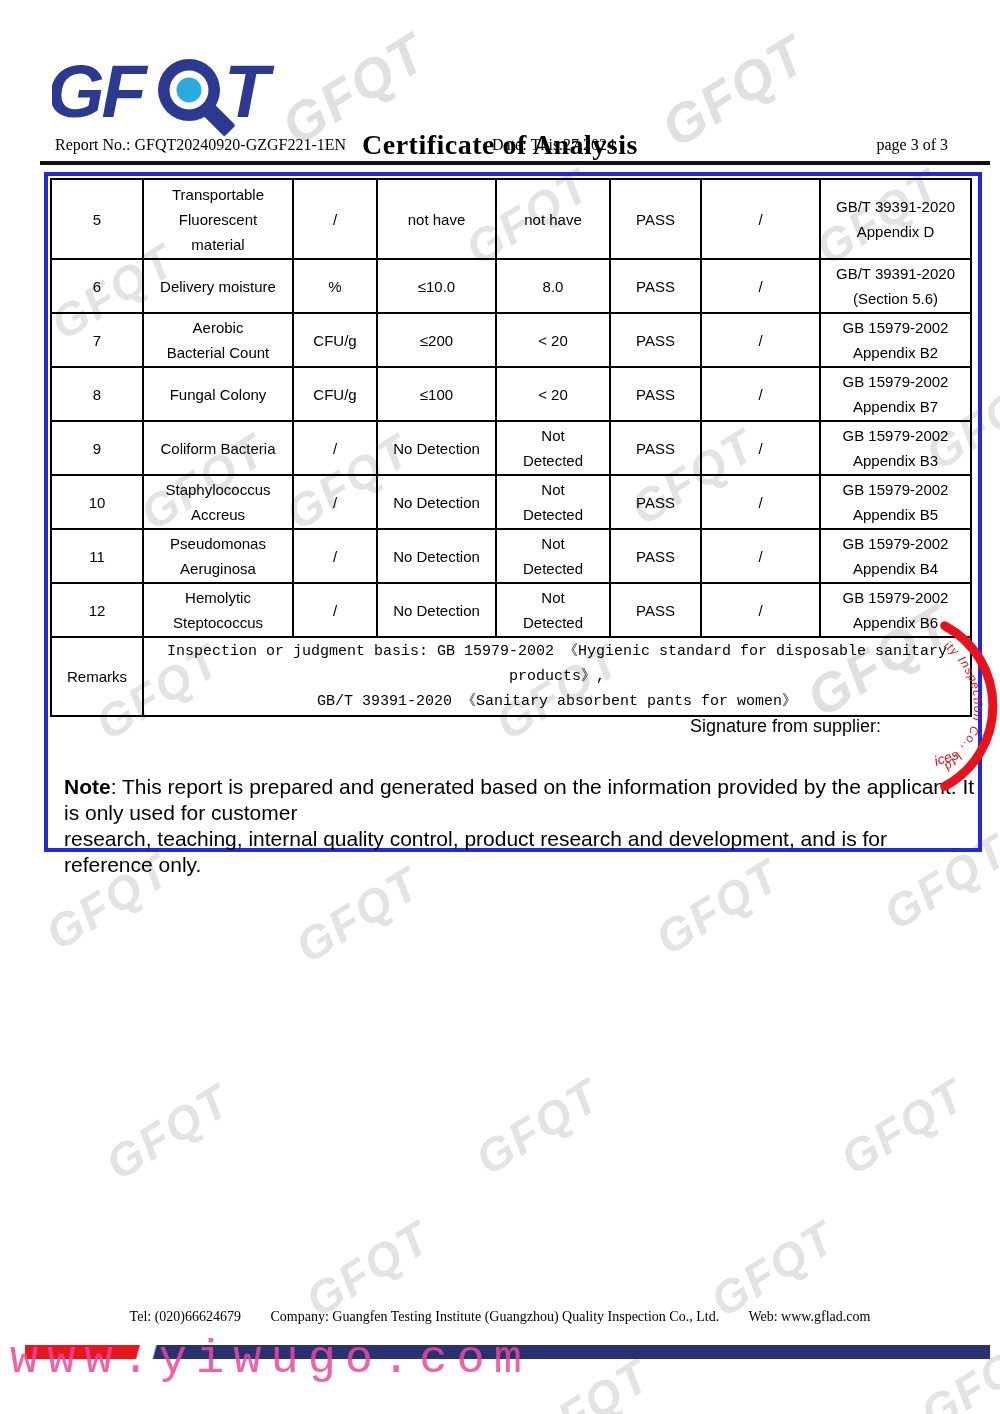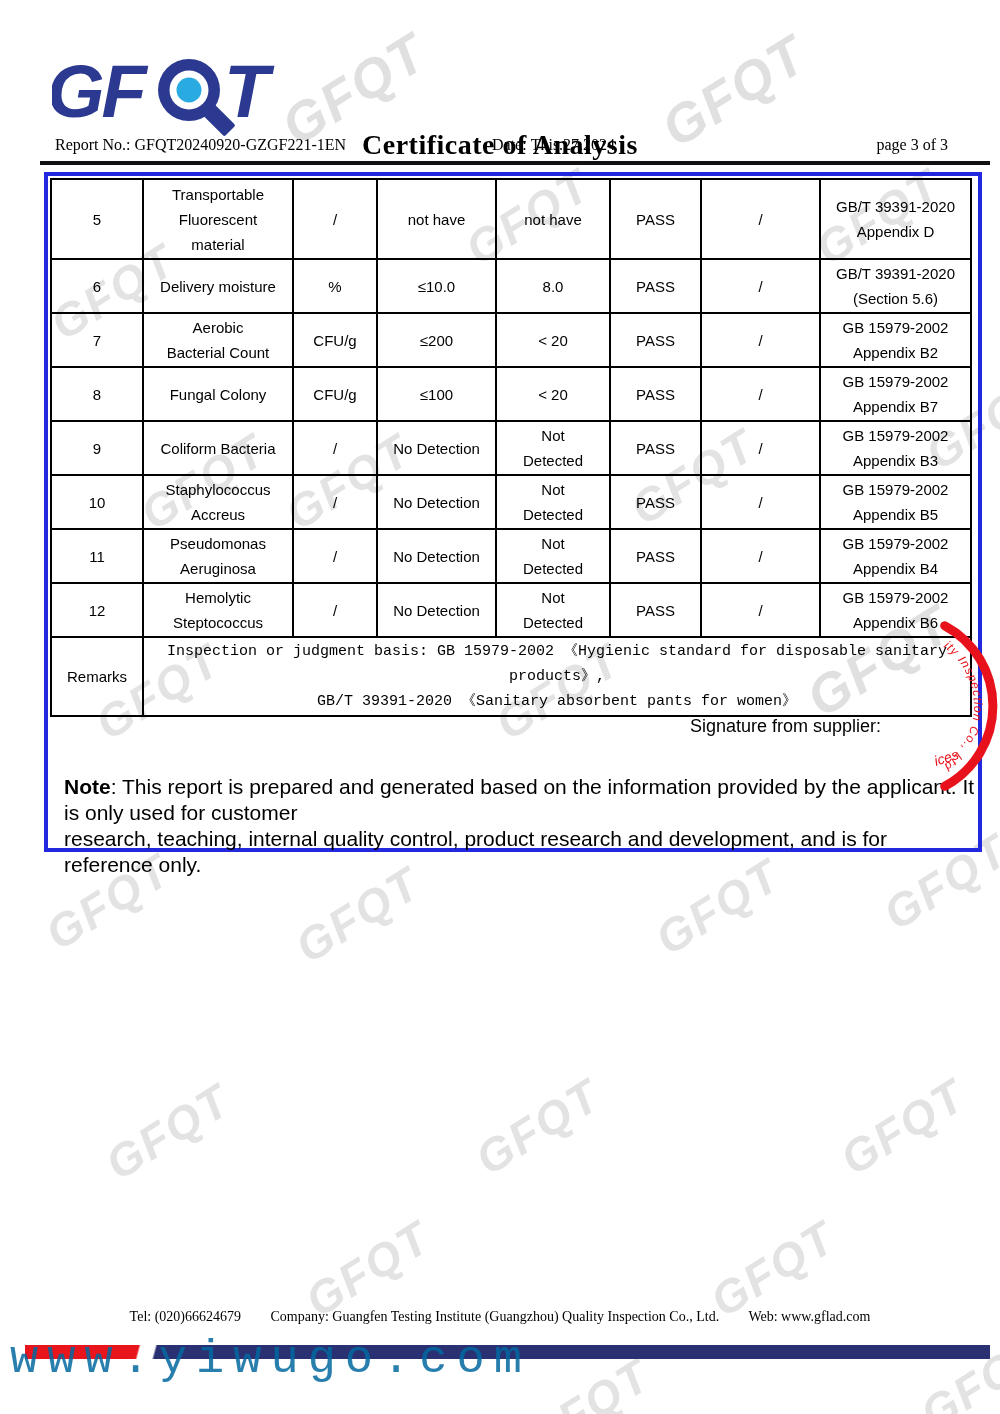--- a/index.html
+++ b/index.html
@@ -52,21 +52,21 @@
   .footer-info { position:absolute; left:0; top:1309px; width:1000px; text-align:center;
                  font-family:"Liberation Serif", serif; font-size:14px; z-index:2; }
   .footer-info .gap { display:inline-block; width:26px; }
   .footer-bar { position:absolute; left:25px; top:1345px; width:965px; height:14px; z-index:2;
                 background:linear-gradient(105deg,
                   #e8151d 0px, #e8151d 110px,
                   #ffffff 112px, #ffffff 126px,
                   #2a3173 128px, #2a3173 100%); }
   .url-wm { position:absolute; left:10px; top:1333px; z-index:5;
             font-family:"Liberation Mono", monospace; font-size:47px;
-            letter-spacing:9px; color:#0369a1; opacity:0.85; white-space:nowrap; }
+            letter-spacing:9px; color:#ec4899; opacity:0.85; white-space:nowrap; }
 </style>
 </head>
 <body>
 
 <div class="wm-layer">
   <span class="wm big" style="left:275px; top:58px;">GFQT</span>
   <span class="wm big" style="left:655px; top:60px;">GFQT</span>
   <span class="wm" style="left:45px;  top:265px;">GFQT</span>
   <span class="wm" style="left:460px; top:190px;">GFQT</span>
   <span class="wm" style="left:810px; top:190px;">GFQT</span>

